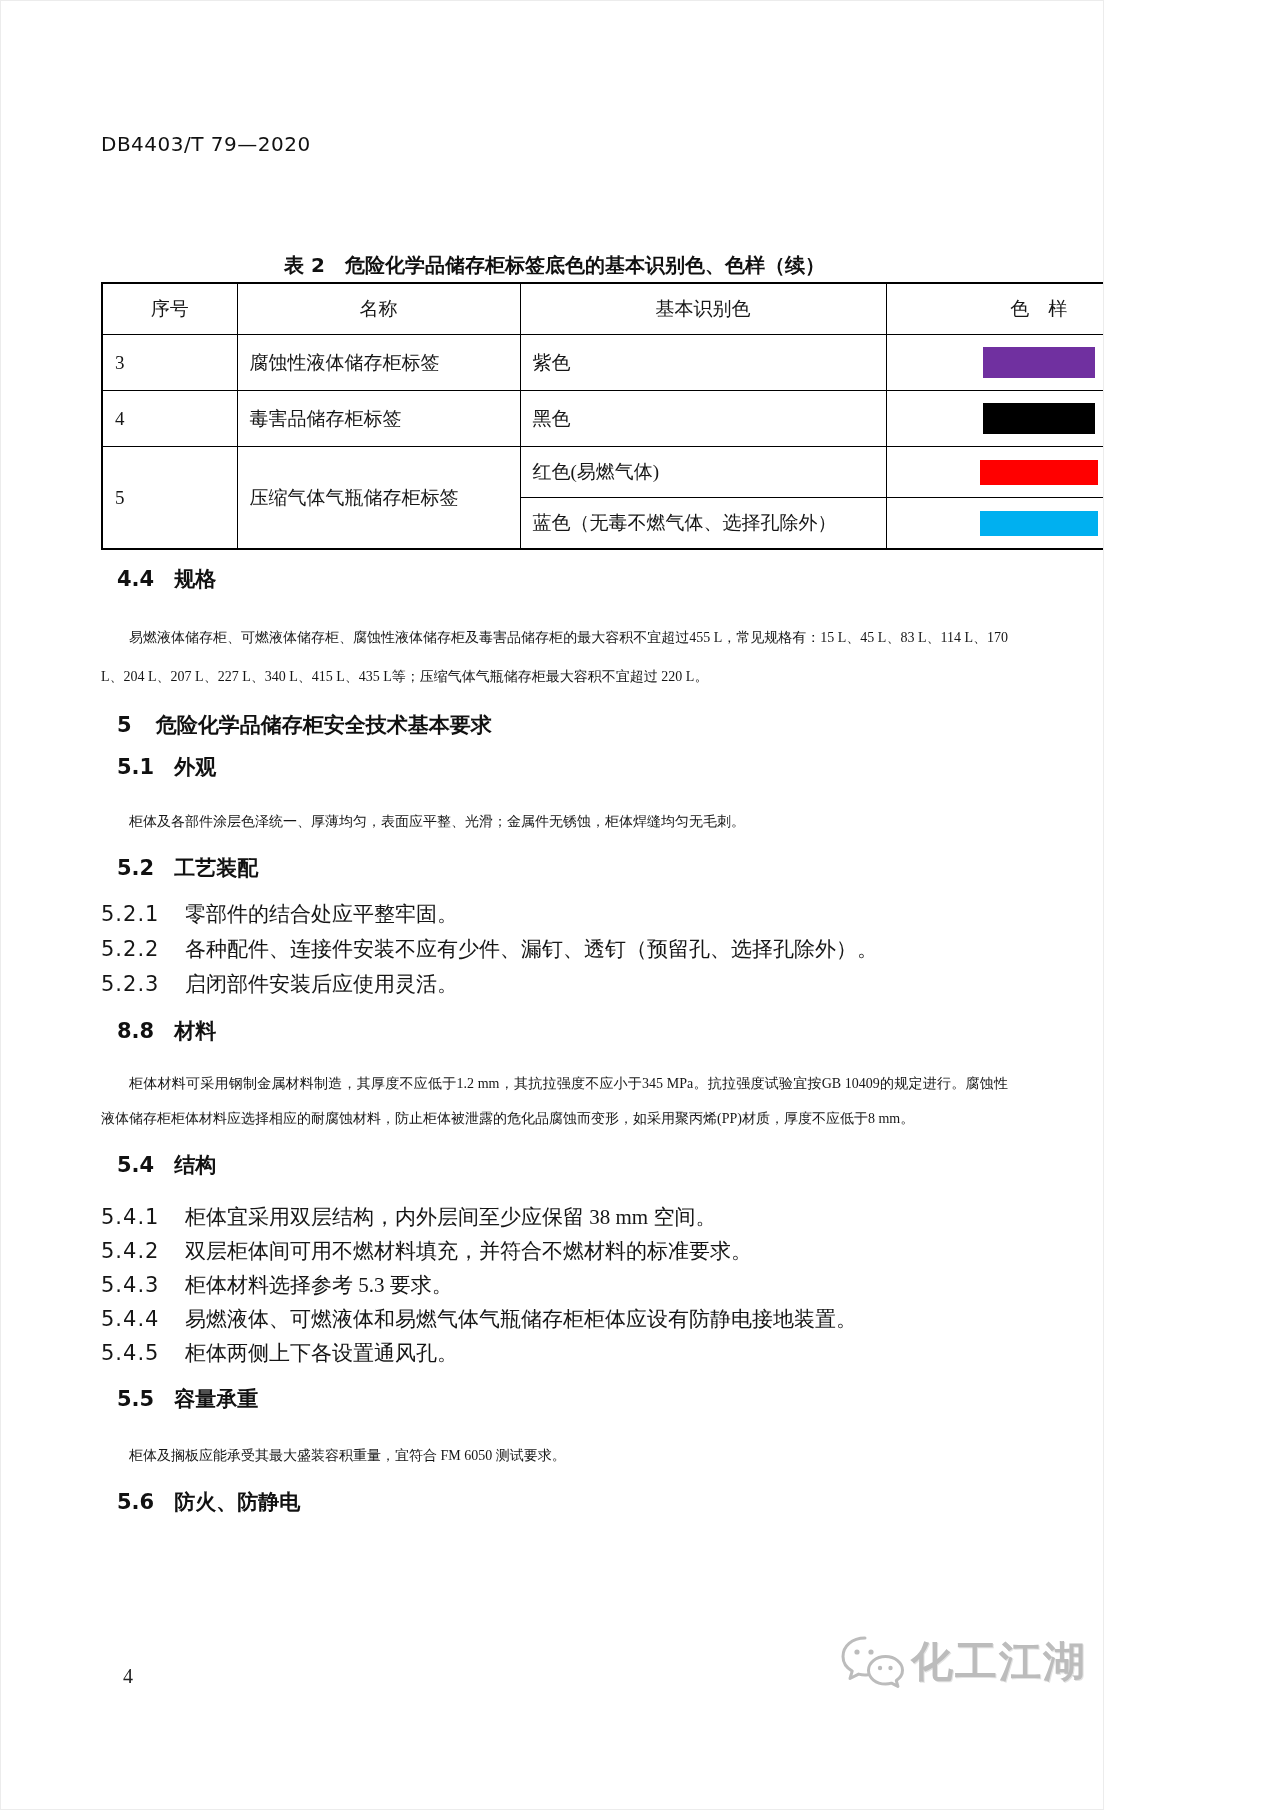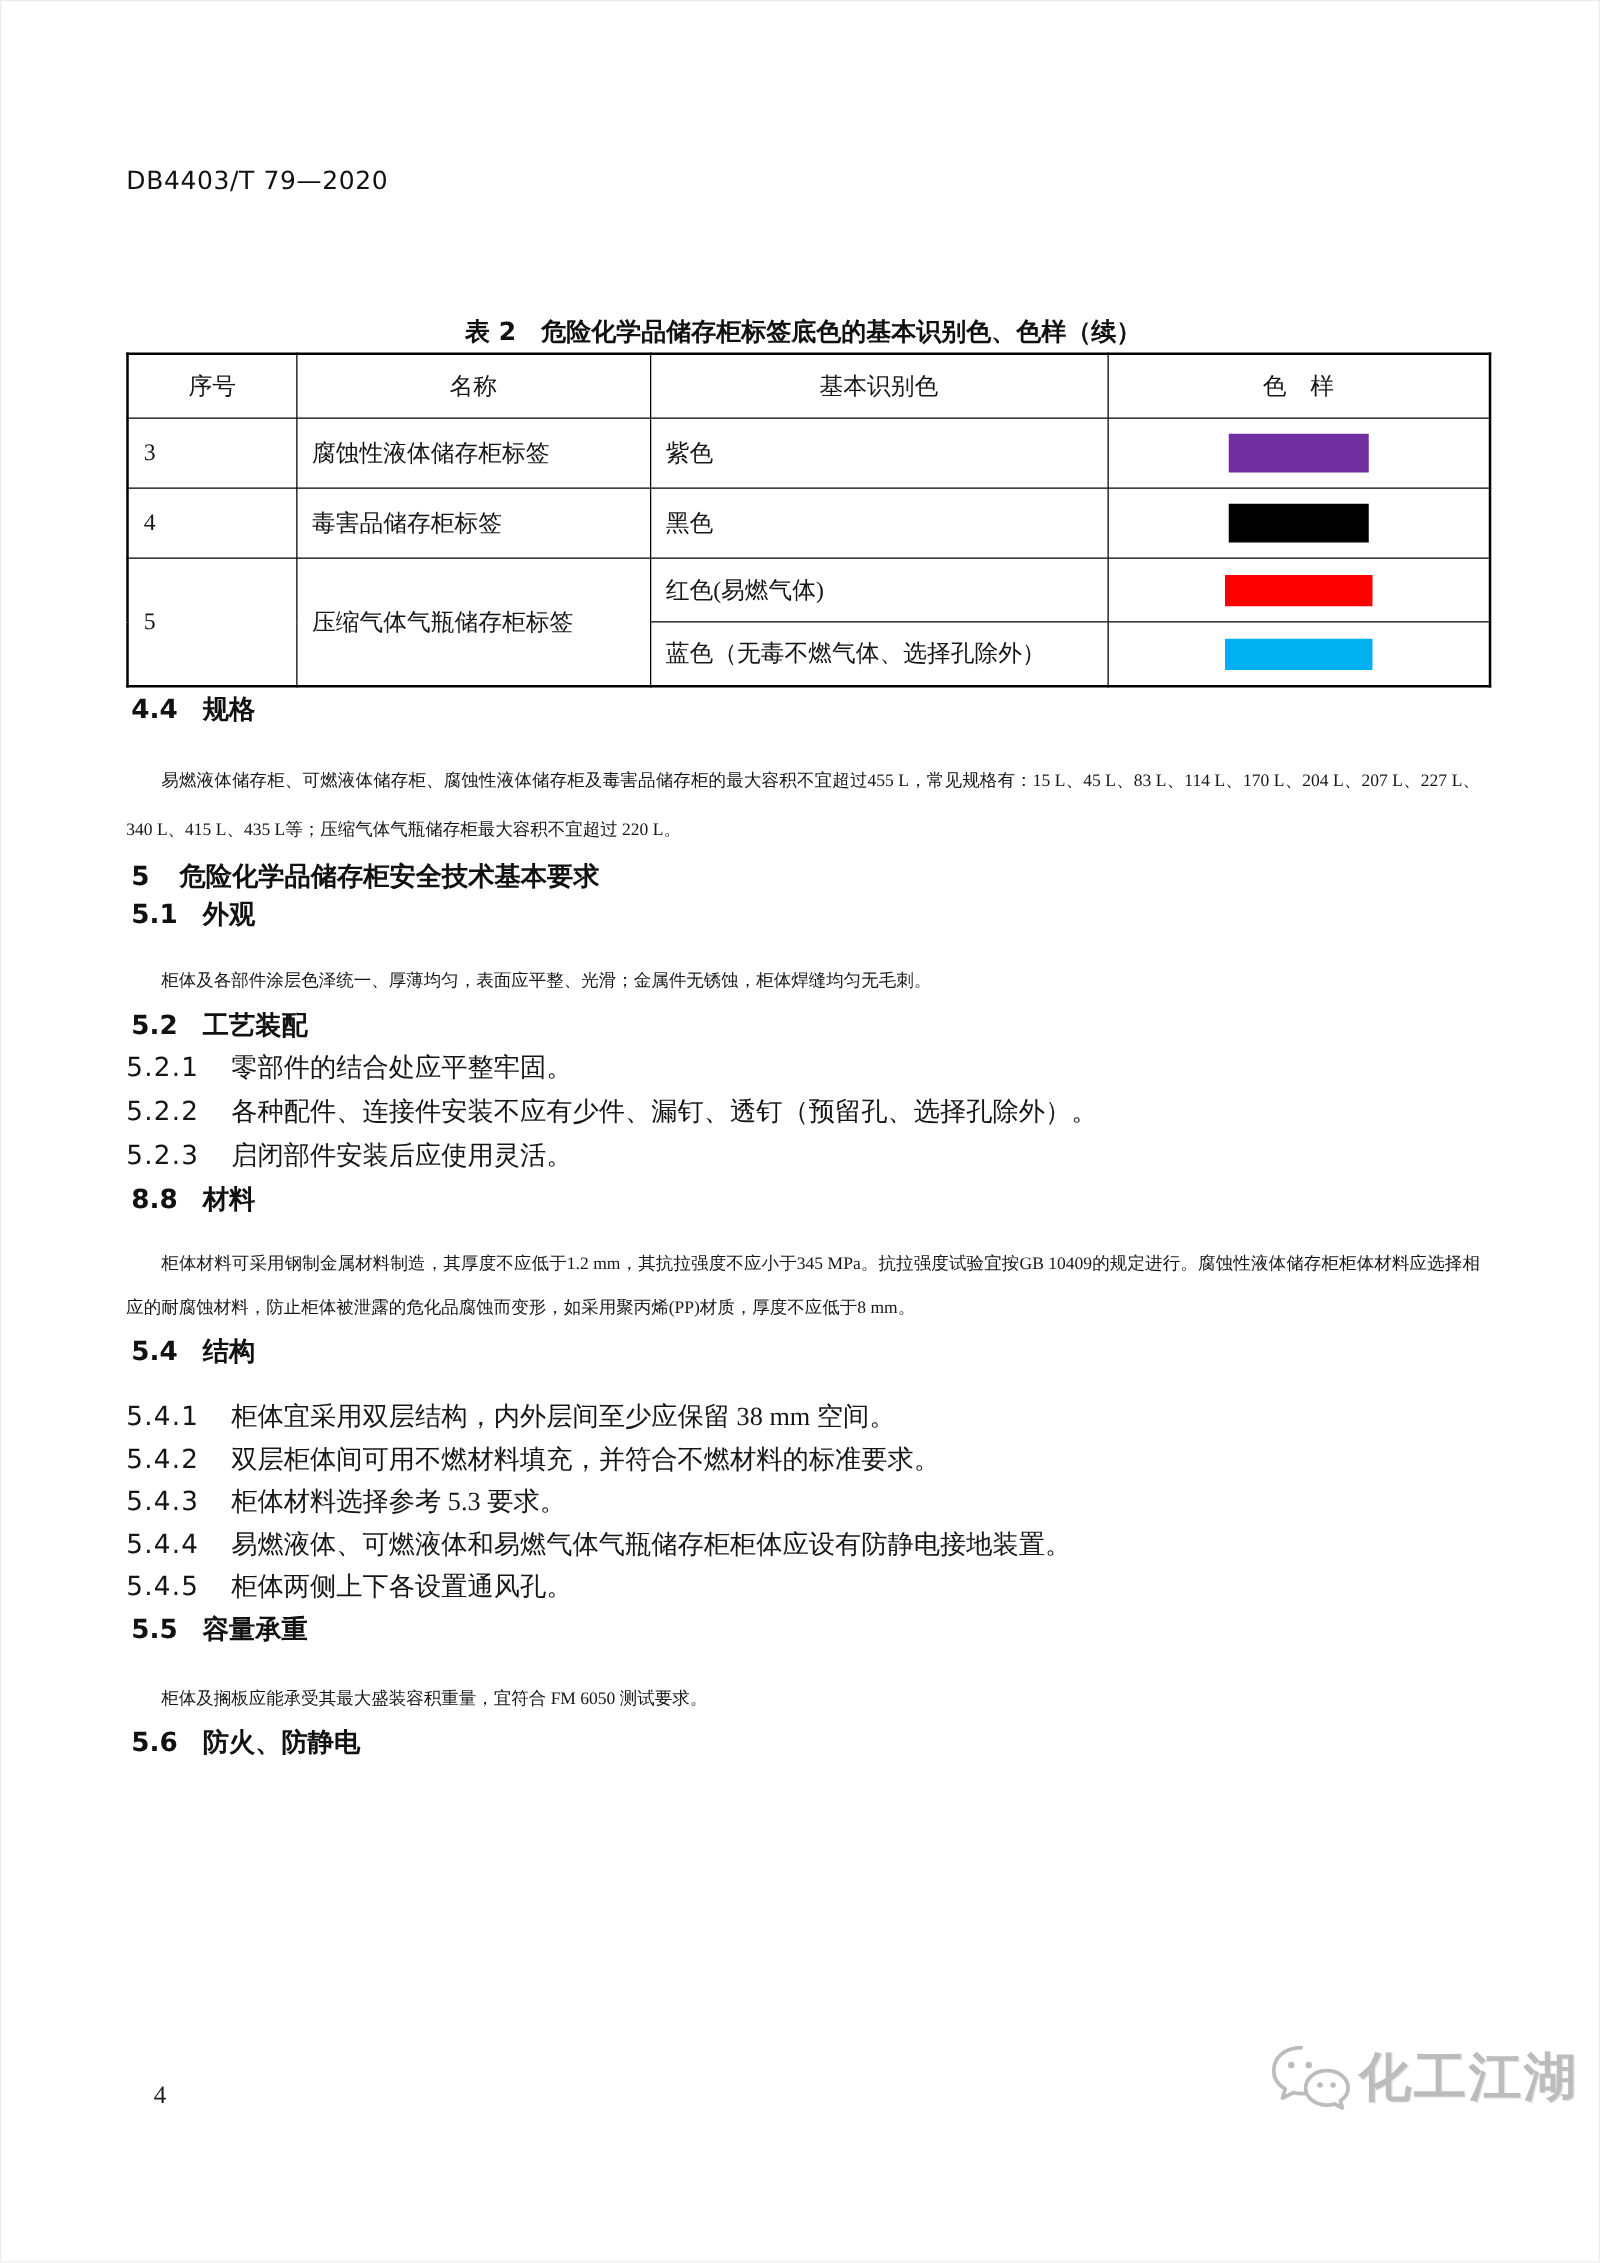--- a/index.html
+++ b/index.html
@@ -1,18 +1,18 @@
 <!DOCTYPE html>
 <html><head>
 <meta charset="utf-8">
 <style>
   html,body{margin:0;padding:0;background:#ffffff;}
   .page{
     position:relative;
-    width:1280px;height:1810px;
+    width:1104px;height:1810px;
     background:#ffffff;
     border:1px solid #ececec;
     box-sizing:border-box;
     font-family:"Liberation Serif","DejaVu Serif",serif;
     color:#161616;
     overflow:hidden;
   }
   .content{padding:130px 95px 0 100px;}
   .doc-code{
     font-family:"DejaVu Sans","Liberation Sans",sans-serif;
@@ -36,21 +36,21 @@
     padding:12px;overflow:hidden;
   }
   tr.hrow{height:38px;}
   tr.r40{height:40px;}
   tr.r29{height:29px;}
   .swatch{width:112px;height:31px;margin:0 auto;}
   .swatch.small{width:118px;height:25px;}
   h1.sec,h2.sec{
     font-family:"DejaVu Sans","Liberation Sans",sans-serif;
     font-weight:bold;font-size:21px;line-height:26px;color:#111;
-    margin:4px;
+    margin:16px;
   }
   .sec .num{display:inline-block;}
   h1.sec .ttl{margin-left:24px;}
   h2.sec .ttl{margin-left:20px;}
   .h44{margin-top:96px;}
   .h5 {margin-top:22px;}
   .h51{margin-top:42px;}
   .h52{margin-top:12px;}
   .h53{margin-top:16px;}
   .h54{margin-top:14px;}

